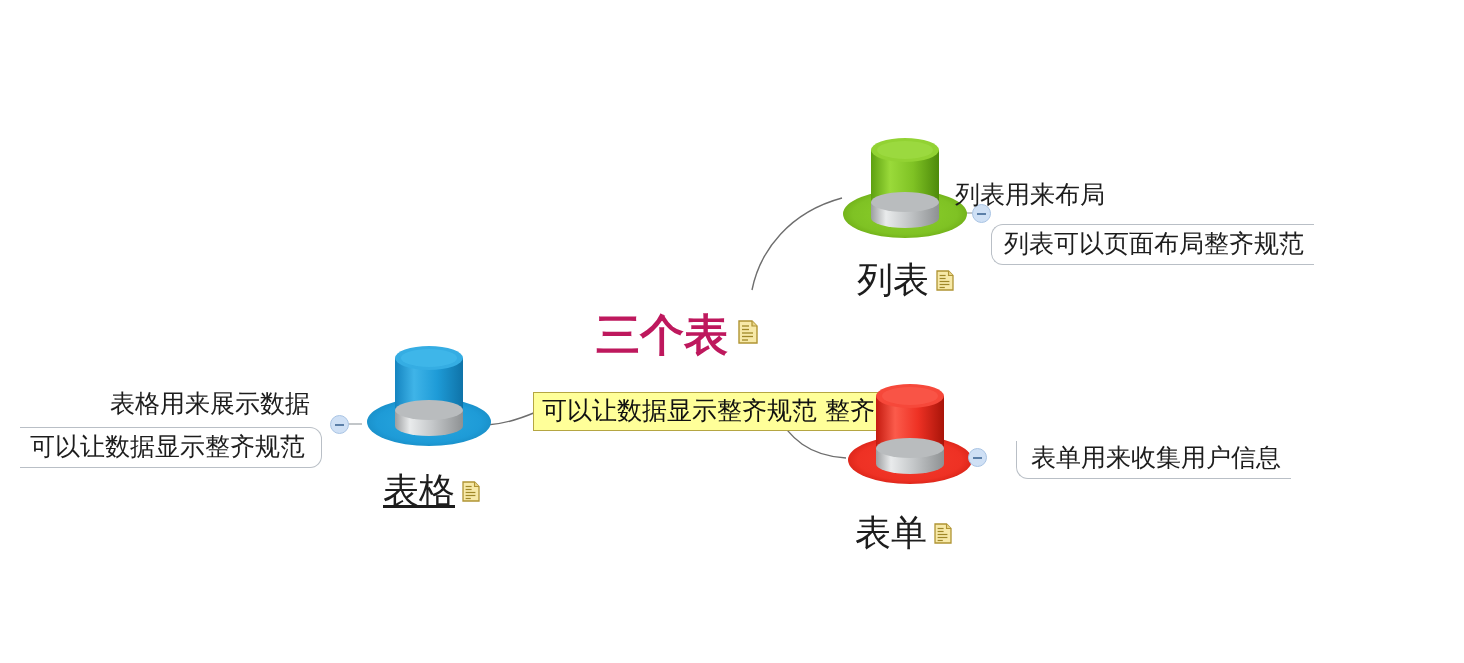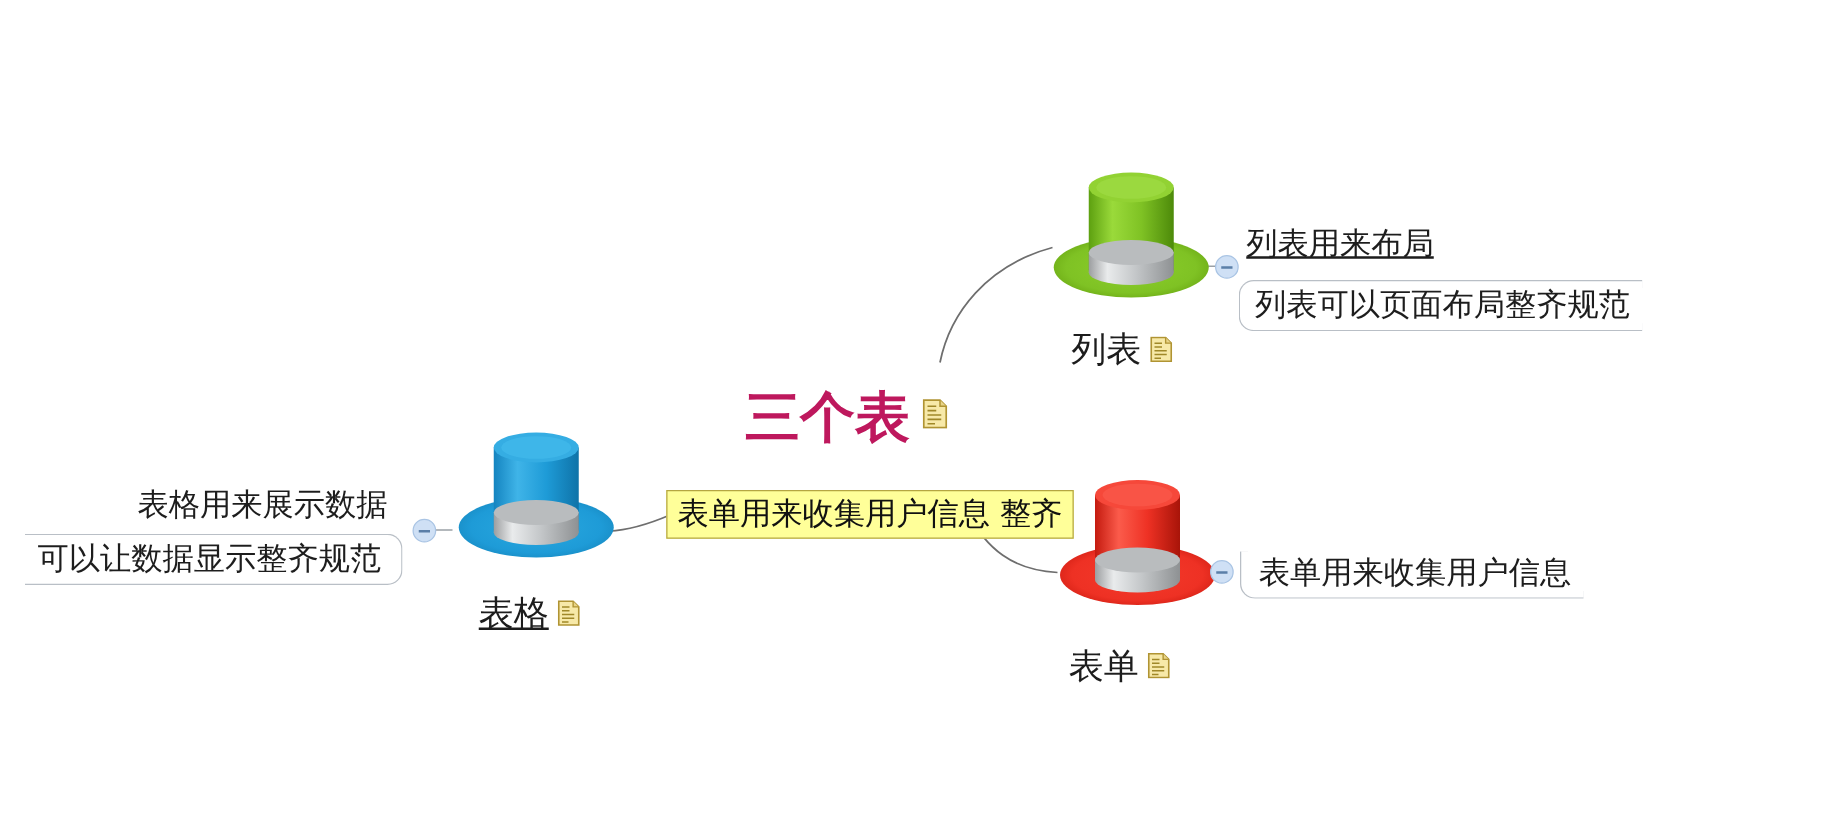--- a/index.html
+++ b/index.html
@@ -48,21 +48,21 @@
   
   .hat {
     position: absolute;
     width: 130px;
     height: 110px;
   }
   .hat svg { display: block; width: 130px; height: 110px; }
 
   .hat-label {
     position: absolute;
-    font-size: 28px;
+    font-size: 36px;
     color: #1d1d1d;
     white-space: nowrap;
     line-height: 34px;
   }
 
   
   .note-icon {
     display: inline-block;
     vertical-align: middle;
     width: 18px;
@@ -126,20 +126,21 @@
     padding: 4px 16px 5px 10px;
     box-sizing: border-box;
     background: transparent;
   }
   .underline-right {
     border-bottom: 1px solid #b9bfc6;
     border-left: 1px solid #b9bfc6;
     border-radius: 0 0 0 12px;
     padding: 2px 10px 5px 14px;
     box-sizing: border-box;
+    margin-left: 24px;
   }
 
   
   .highlight {
     position: absolute;
     font-size: 25px;
     line-height: 30px;
     color: #111111;
     white-space: nowrap;
     background: #ffff99;
@@ -178,21 +179,21 @@
           <line x1="4" y1="9.5" x2="11" y2="9.5"></line>
           <line x1="4" y1="13" x2="15" y2="13"></line>
           <line x1="4" y1="16.5" x2="15" y2="16.5"></line>
           <line x1="4" y1="20" x2="10" y2="20"></line>
         </g>
       </svg>
     </span>
   </div>
 
   <div class="highlight" style="left:533px; top:392px;">
-    <span>表单用来收集用户信息 整齐</span>
+    <span>可以让数据显示整齐规范 整齐</span>
   </div>
 
   <div class="hat" style="left:364px; top:340px;">
     <svg viewBox="0 0 130 110">
       <defs>
         <radialGradient id="brimBlue" cx="50%" cy="50%" r="60%">
           <stop offset="0%" stop-color="#2aa9e0"></stop>
           <stop offset="70%" stop-color="#1e9bd7"></stop>
           <stop offset="100%" stop-color="#1686bd"></stop>
         </radialGradient>
@@ -278,21 +279,21 @@
           <line x1="3.6" y1="8.5" x2="9.6" y2="8.5"></line>
           <line x1="3.6" y1="11.5" x2="13.4" y2="11.5"></line>
           <line x1="3.6" y1="14.5" x2="13.4" y2="14.5"></line>
           <line x1="3.6" y1="17.5" x2="8.8" y2="17.5"></line>
         </g>
       </svg>
     </span>
   </div>
   <div class="toggle" style="left:972px; top:204px;"></div>
 
-  <div class="leaf leaf-top" style="left:997px; top:180px;text-decoration:underline;">
+  <div class="leaf leaf-top" style="left:955px; top:180px;">
     <span>列表用来布局</span>
   </div>
   <div class="leaf box-right" style="left:991px; top:224px;">
     <span>列表可以页面布局整齐规范</span>
   </div>
 
   <div class="hat" style="left:845px; top:378px;">
     <svg viewBox="0 0 130 110">
       <defs>
         <radialGradient id="brimRed" cx="50%" cy="50%" r="60%">

